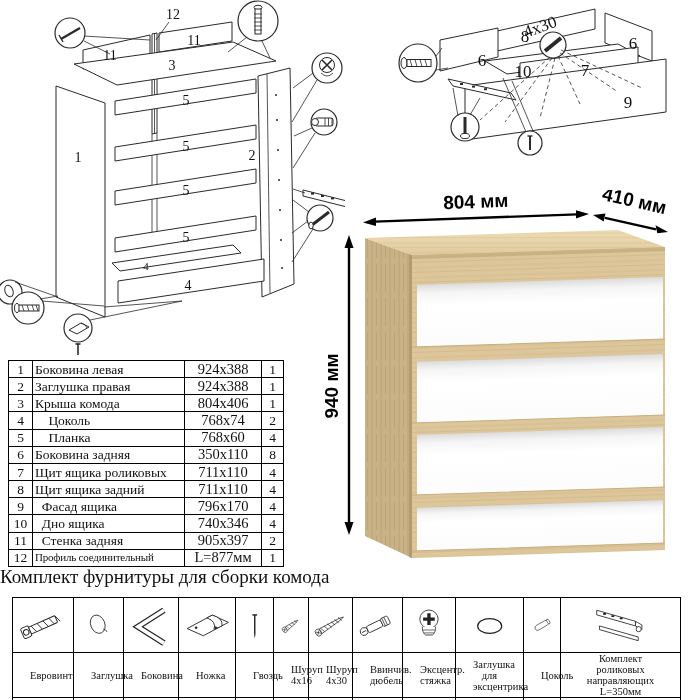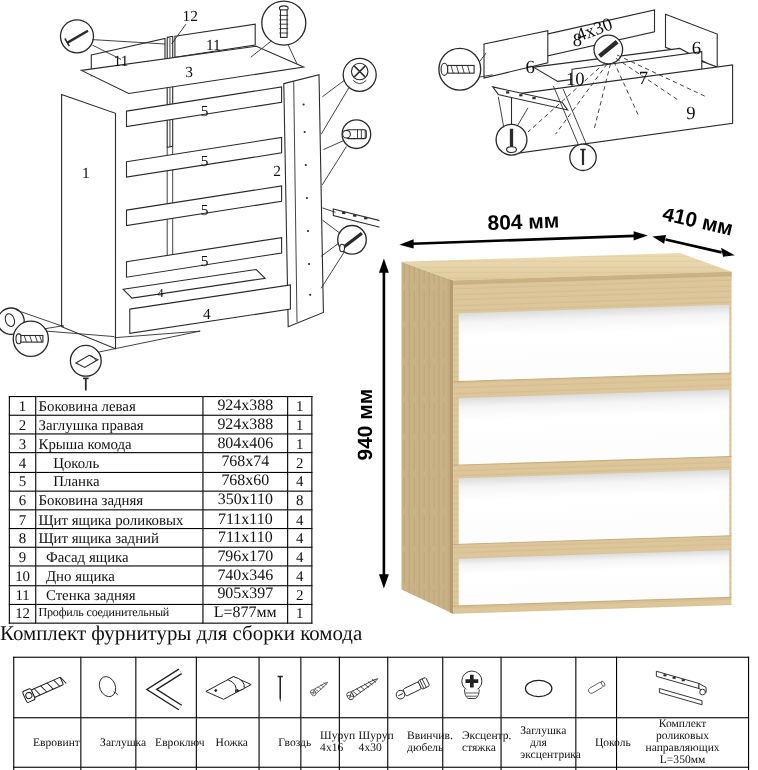--- a/index.html
+++ b/index.html
@@ -482,21 +482,21 @@
                 <polygon points="46,22 53,26 53,31 46,27"></polygon>
                 <circle cx="49.5" cy="30.5" r="2.8"></circle>
                 <polygon points="7,27 49,39 49,43 7,31"></polygon>
               </g>
             </svg>
       </td>
     </tr>
     <tr>
       <td class="lbl-cell">Евровинт</td>
       <td class="lbl-cell">Заглушка</td>
-      <td class="lbl-cell">Евроключ</td>
+      <td class="lbl-cell">Боковина</td>
       <td class="lbl-cell">Ножка</td>
       <td class="lbl-cell">Гвоздь</td>
       <td class="lbl-cell">Шуруп 4x16</td>
       <td class="lbl-cell">Шуруп 4x30</td>
       <td class="lbl-cell">Ввинчив. дюбель</td>
       <td class="lbl-cell">Эксцентр. стяжка</td>
       <td class="lbl-cell">Заглушка для эксцентрика</td>
       <td class="lbl-cell">Цоколь</td>
       <td class="lbl-cell">Комплект роликовых направляющих L=350мм</td>
     </tr>

